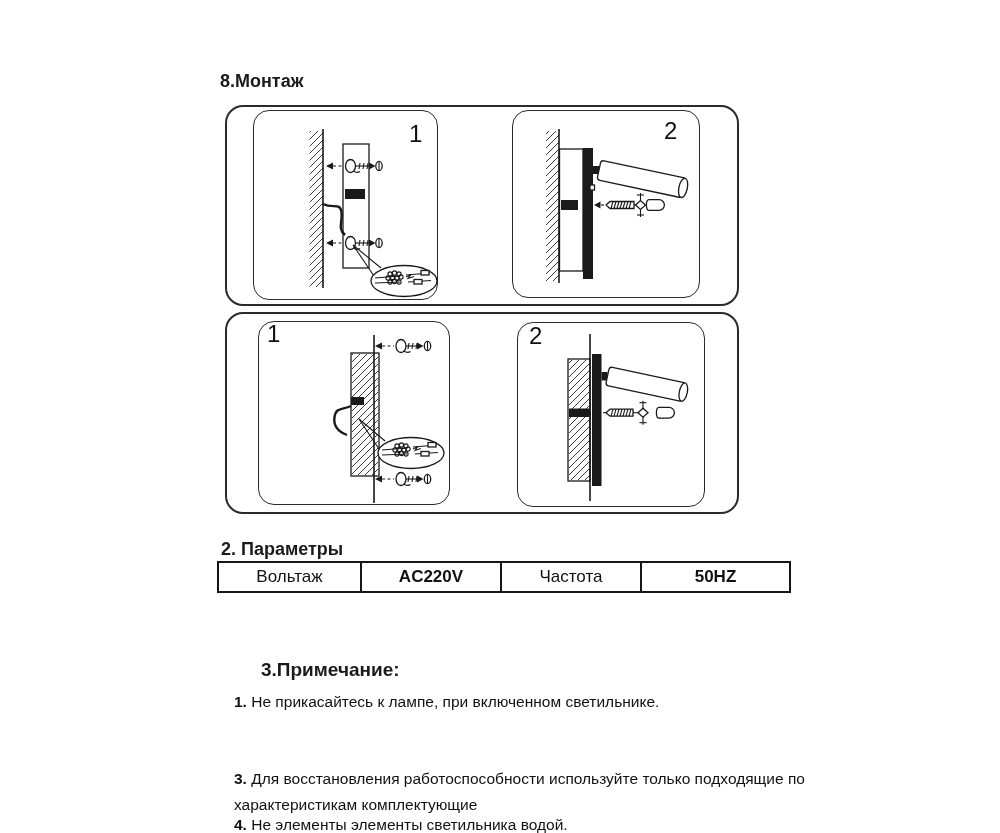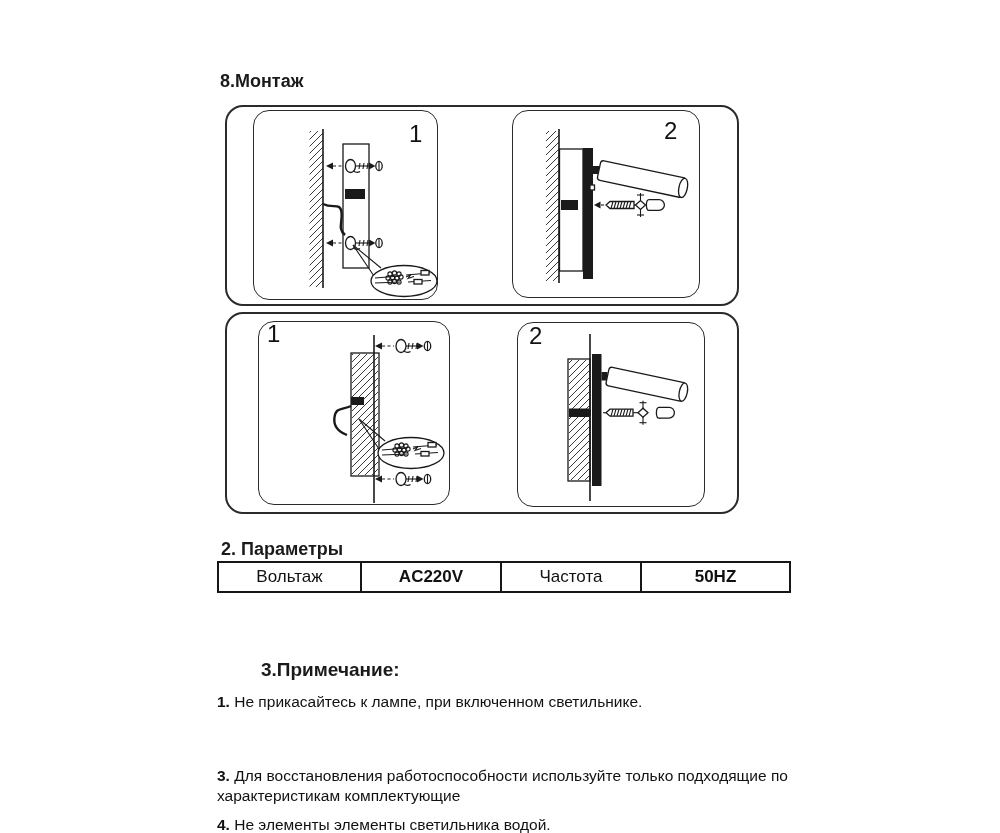--- a/index.html
+++ b/index.html
@@ -27,25 +27,25 @@
   .fn-tl{left:409px;top:122px;}
   .fn-tr{left:664px;top:119px;}
   .fn-bl{left:267px;top:322px;}
   .fn-br{left:529px;top:324px;}
   table.params{position:absolute;left:217px;top:561px;width:572px;border-collapse:collapse;table-layout:fixed;background:#fff;}
   table.params td{border:2px solid #161616;text-align:center;font-size:17px;padding:0;vertical-align:middle;color:#111;}
   table.params tr.r1 td{height:28px;}
   table.params tr.r2 td{height:35px;}
   td.bold{font-weight:700;border-radius:12px;}
   td.led{text-align:left;padding-left:35px;}
-  .note{position:absolute;left:217px;width:598px;font-size:15.5px;line-height:24px;color:#111;}
+  .note{position:absolute;left:234px;width:598px;font-size:15.5px;line-height:24px;color:#111;}
   .note b{font-weight:700;}
   .n1{top:690px;}
   .n2{top:719px;line-height:28px;}
-  .n3{top:766px;line-height:20px;}
+  .n3{top:766px;line-height:26px;}
   .n4{top:813px;}
   .box{fill:#fff;stroke:#1a1a1a;stroke-width:1.3;}
   .ln{fill:none;stroke:#1a1a1a;stroke-width:1.1;}
   .blk{fill:#1a1a1a;stroke:none;}
   .thick{fill:none;stroke:#1a1a1a;stroke-width:1.6;}
   .wire{fill:none;stroke:#1a1a1a;stroke-width:2.4;}
   .dash{fill:none;stroke:#1a1a1a;stroke-width:1.1;stroke-dasharray:3,2.5;}
 </style>
 </head>
 <body>

